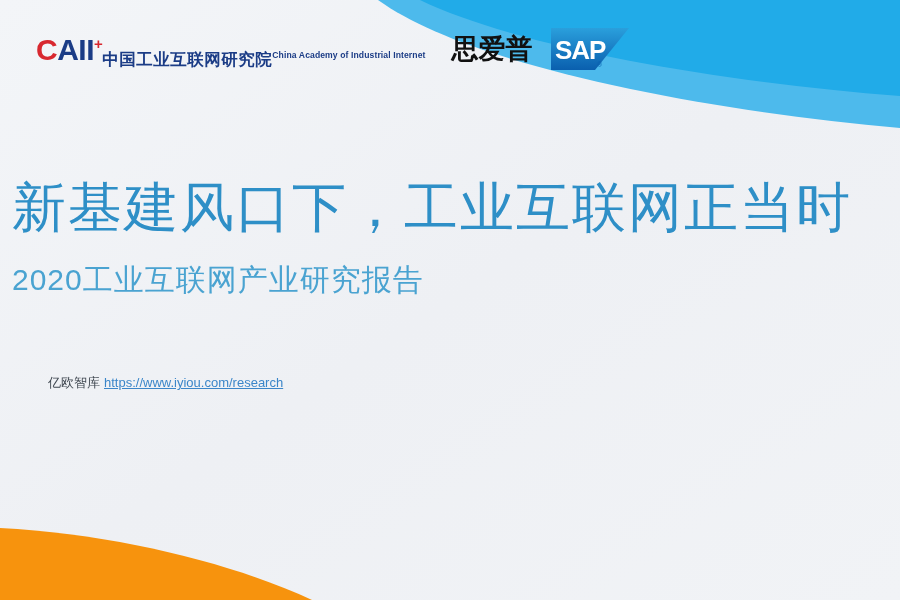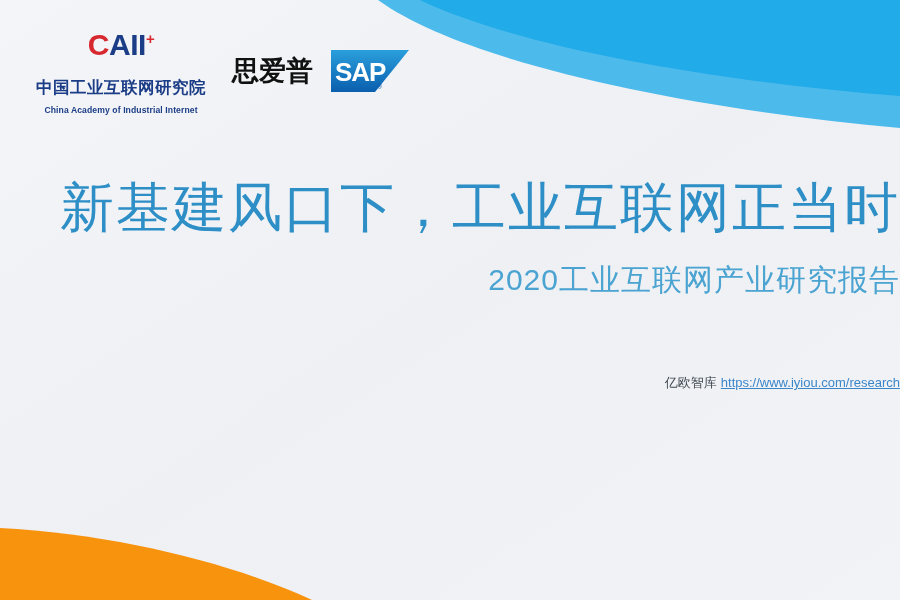--- a/index.html
+++ b/index.html
@@ -40,21 +40,21 @@
   .eo-logo {
     position: relative;
     width: 74px;
     height: 74px;
   }
   .eo-logo svg { display: block; }
 
   
   .caii-logo {
     display: flex;
-    flex-direction: column;
+    flex-direction: row;
     align-items: center;
     line-height: 1;
     padding-top: 2px;
   }
   .caii-mark {
     font-size: 30px;
     font-weight: bold;
     letter-spacing: -0.5px;
     line-height: 1;
     white-space: nowrap;
@@ -101,24 +101,24 @@
   .sap-mark {
     position: relative;
     width: 78px;
     height: 42px;
   }
   .sap-mark svg { display: block; }
 
   
   .content {
     position: absolute;
-    left: 4px;
+    left: 12px;
     right: 0;
     top: 176px;
-    text-align: right;
+    text-align: left;
     z-index: 4;
   }
   .main-title {
     font-size: 54px;
     font-weight: normal;
     color: #2e8fc7;
     letter-spacing: 2px;
     line-height: 1.15;
     margin: 0;
     white-space: nowrap;
@@ -126,20 +126,21 @@
   .sub-title {
     font-size: 30px;
     font-weight: normal;
     color: #4aa3d1;
     letter-spacing: 1px;
     margin: 22px 0 0 0;
     white-space: nowrap;
   }
   .credit-block {
     margin-top: 72px;
+    margin-left: 36px;
   }
   .credit-line {
     font-size: 13px;
     color: #4d5560;
     line-height: 1.5;
     white-space: nowrap;
   }
   .credit-org {
     color: #3f4750;
   }

